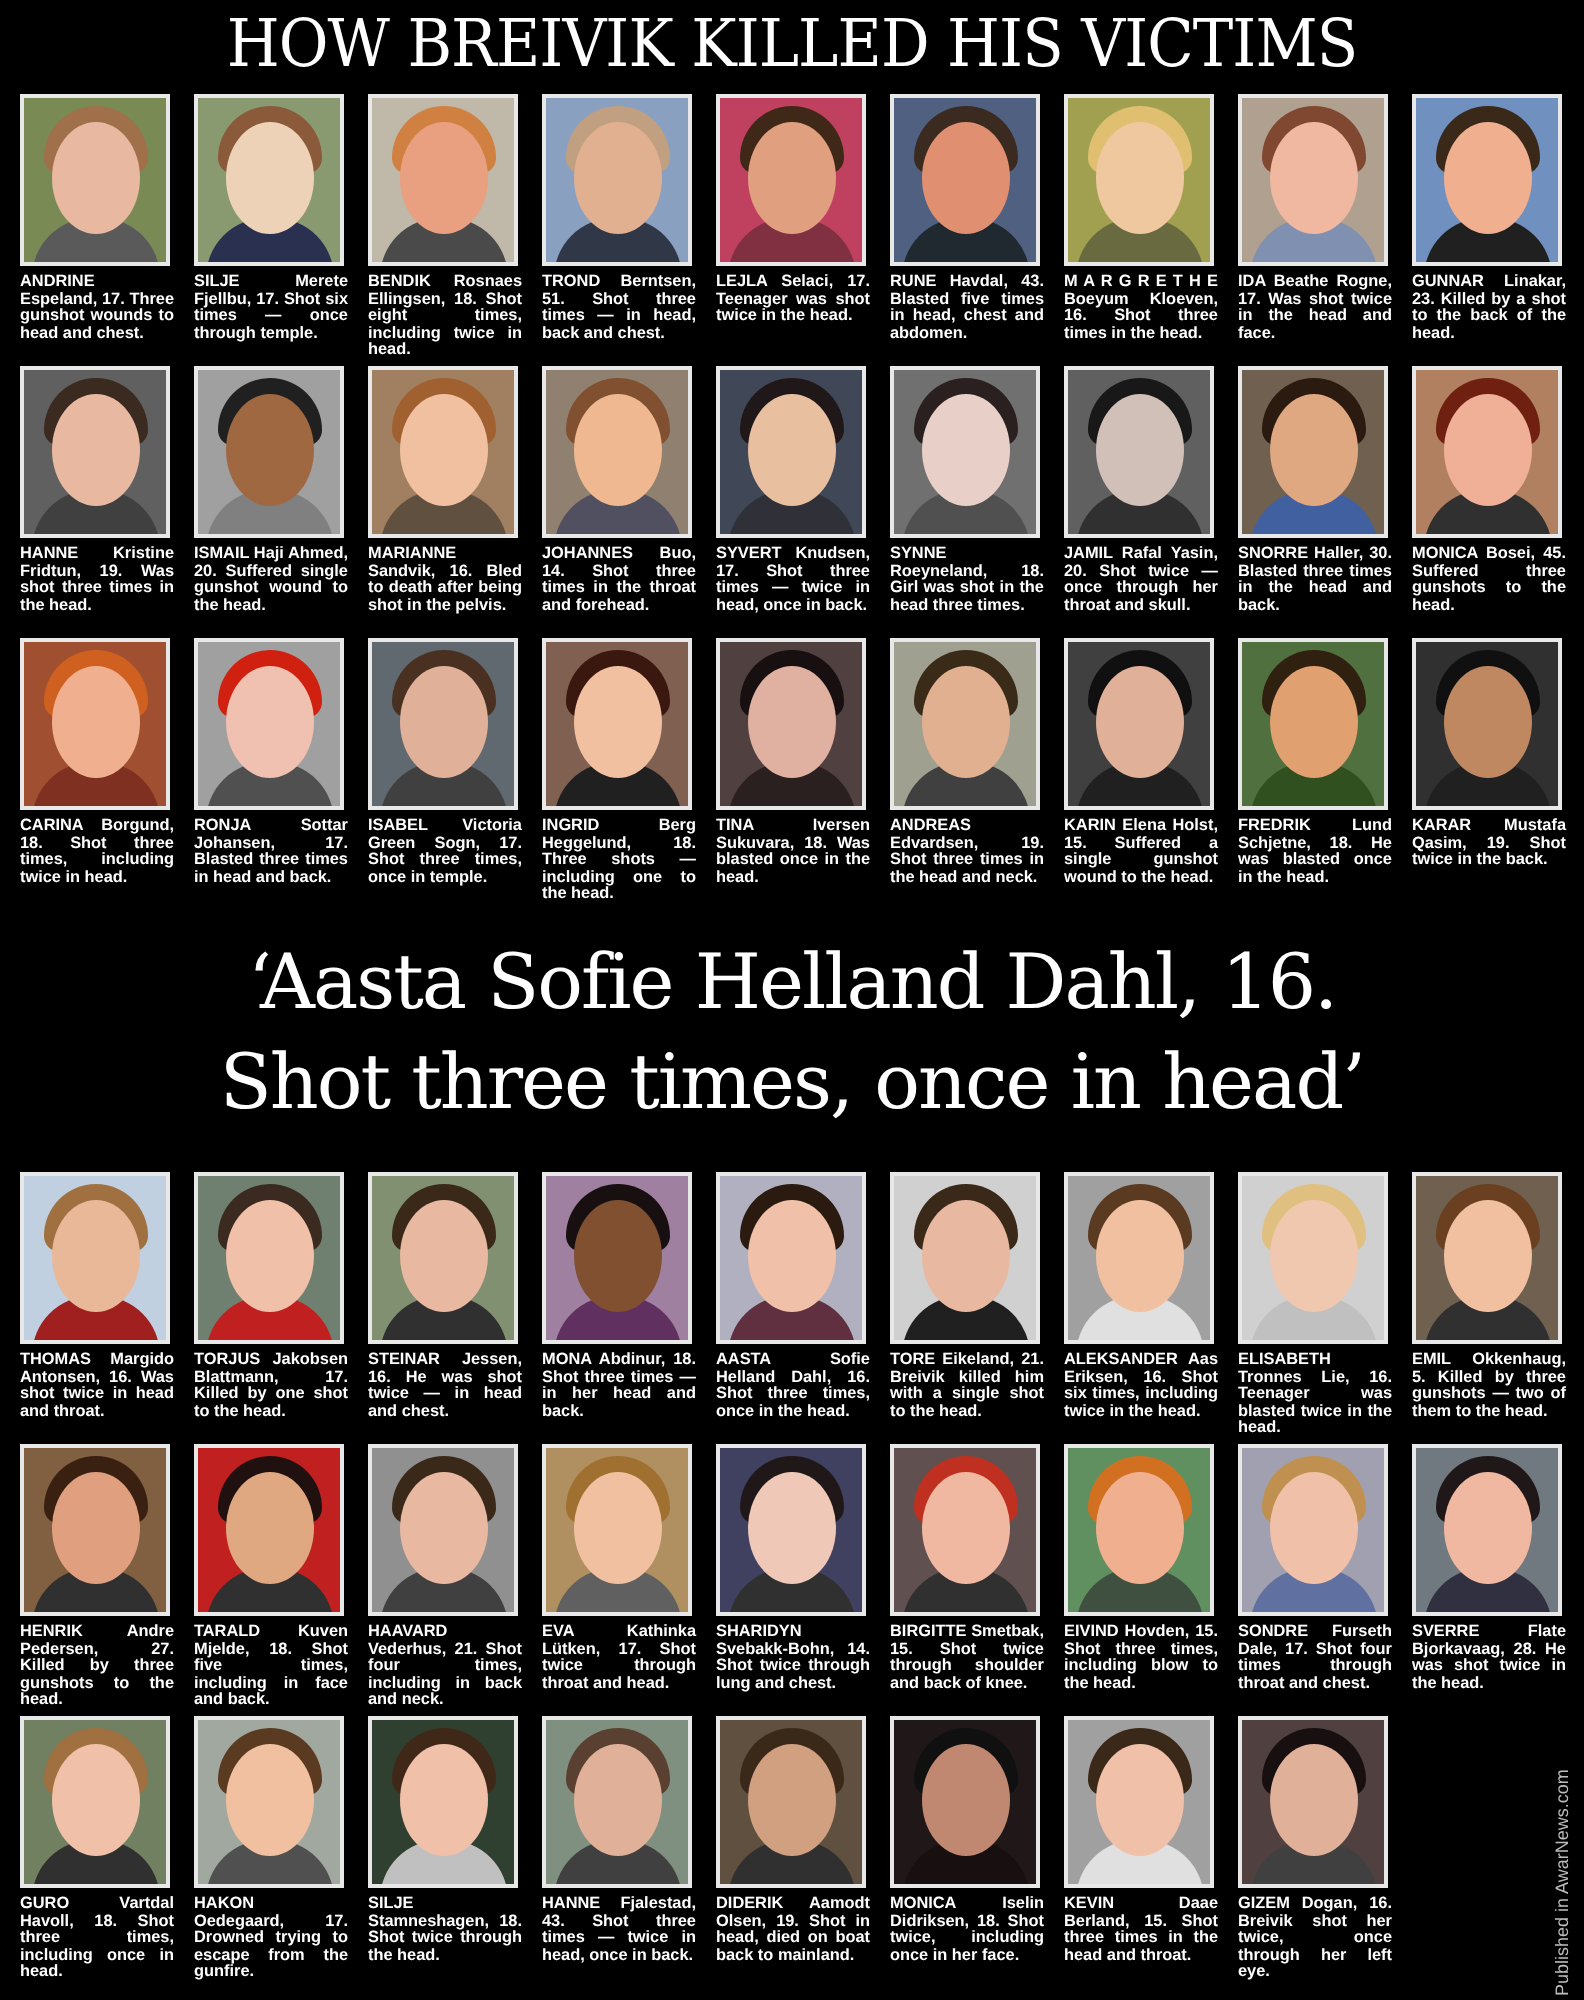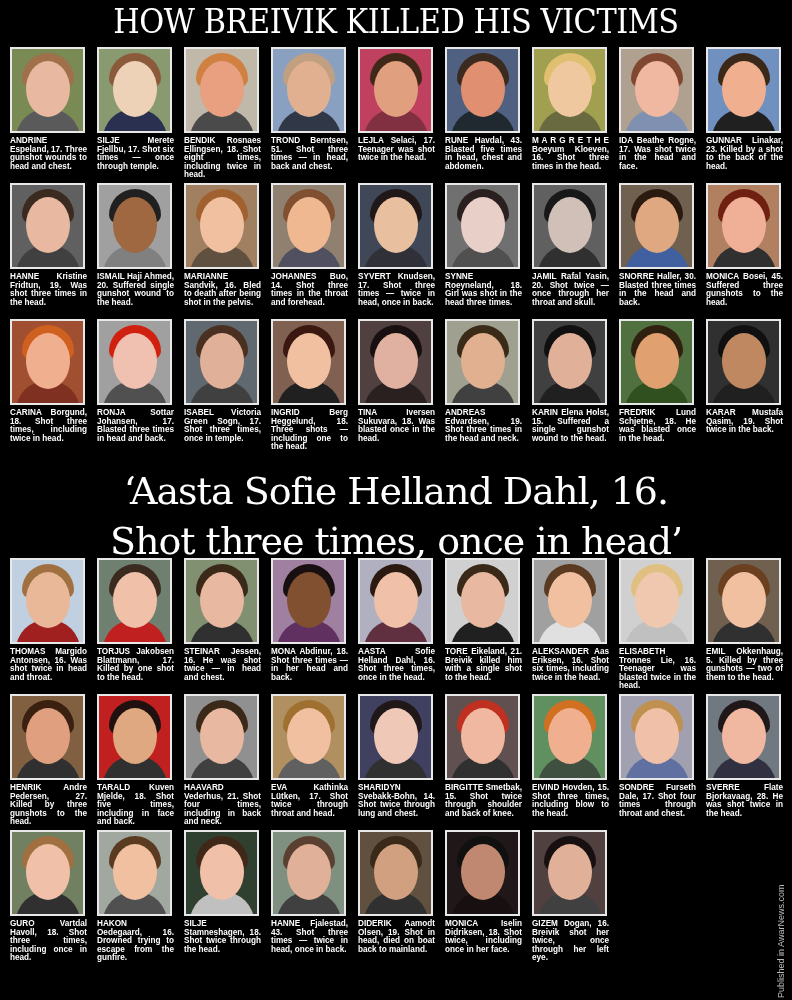--- a/index.html
+++ b/index.html
@@ -5,21 +5,21 @@
   html, body { margin:0; padding:0; background:#000; }
   body { width:792px; height:1000px; position:relative; overflow:hidden; color:#fff; }
   .headline {
     position:absolute; left:0; top:2px; width:792px; height:40px;
     text-align:center; font-family:"DejaVu Serif", serif; font-size:33px; line-height:40px;
     letter-spacing:-0.5px; color:#fff; transform:scaleX(0.92); transform-origin:center;
   }
   .grid { position:absolute; left:8px; width:784px; display:grid;
     grid-template-columns:repeat(9, 87px); }
   .grid.top { top:47px; }
-  .grid.bottom { top:558px; }
+  .grid.bottom { top:586px; }
   .cell { height:136px; position:relative; }
   .photo { position:absolute; left:2px; top:0; width:75px; height:86px;
     border:2px solid #e8e8e8; box-sizing:border-box; overflow:hidden; }
   .photo .face { position:absolute; left:14px; top:12px; width:44px; height:56px; border-radius:50%; }
   .photo .shoulders { position:absolute; left:4px; top:60px; width:64px; height:40px; border-radius:30px 30px 0 0; }
   .photo .hair { position:absolute; left:10px; top:4px; width:52px; height:34px; border-radius:26px 26px 8px 8px; }
   .caption { position:absolute; left:2px; top:90px; width:77px;
     font-family:"Liberation Sans", sans-serif; font-weight:bold; font-size:8.2px; line-height:8.6px;
     text-align:justify; color:#fff; }
   .quote { position:absolute; left:0; top:466px; width:792px; text-align:center;
@@ -409,21 +409,21 @@
         <div class="face" style="background:#f0c0a8"></div>
       </div>
       <div class="caption">GURO Vartdal Havoll, 18. Shot three times, including once in head.</div>
     </div>
     <div class="cell">
       <div class="photo" style="background: rgb(160, 168, 160);">
         <div class="shoulders" style="background:#505050"></div>
         <div class="hair" style="background:#5a3a20"></div>
         <div class="face" style="background:#f0c0a0"></div>
       </div>
-      <div class="caption">HAKON Oedegaard, 16. Drowned trying to escape from the gunfire.</div>
+      <div class="caption">HAKON Oedegaard, 17. Drowned trying to escape from the gunfire.</div>
     </div>
     <div class="cell">
       <div class="photo" style="background: rgb(48, 64, 48);">
         <div class="shoulders" style="background:#c0c0c0"></div>
         <div class="hair" style="background:#402818"></div>
         <div class="face" style="background:#f0c0a8"></div>
       </div>
       <div class="caption">SILJE Stamneshagen, 18. Shot twice through the head.</div>
     </div>
     <div class="cell">
@@ -444,20 +444,28 @@
     </div>
     <div class="cell">
       <div class="photo" style="background: rgb(32, 24, 24);">
         <div class="shoulders" style="background:#181010"></div>
         <div class="hair" style="background:#101010"></div>
         <div class="face" style="background:#c08870"></div>
       </div>
       <div class="caption">MONICA Iselin Didriksen, 18. Shot twice, including once in her face.</div>
     </div>
     <div class="cell">
+      <div class="photo" style="background: rgb(160, 160, 160);">
+        <div class="shoulders" style="background:#e0e0e0"></div>
+        <div class="hair" style="background:#3a2818"></div>
+        <div class="face" style="background:#f0c0a8"></div>
+      </div>
+      <div class="caption">KEVIN Daae Berland, 15. Shot three times in the head and throat.</div>
+    </div>
+    <div class="cell">
       <div class="photo" style="background: rgb(80, 64, 64);">
         <div class="shoulders" style="background:#404040"></div>
         <div class="hair" style="background:#181010"></div>
         <div class="face" style="background:#e0b098"></div>
       </div>
       <div class="caption">GIZEM Dogan, 16. Breivik shot her twice, once through her left eye.</div>
     </div>
   </div>
 
 <div class="watermark">Published in AwarNews.com</div>

